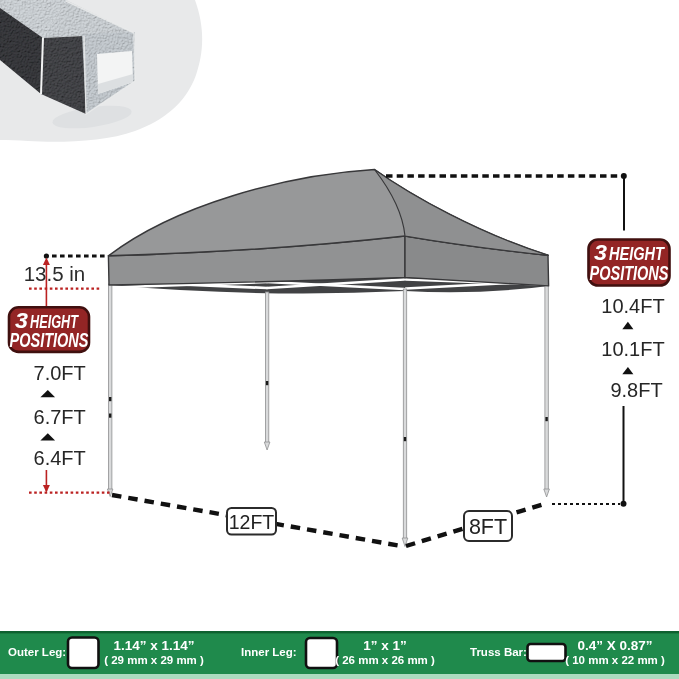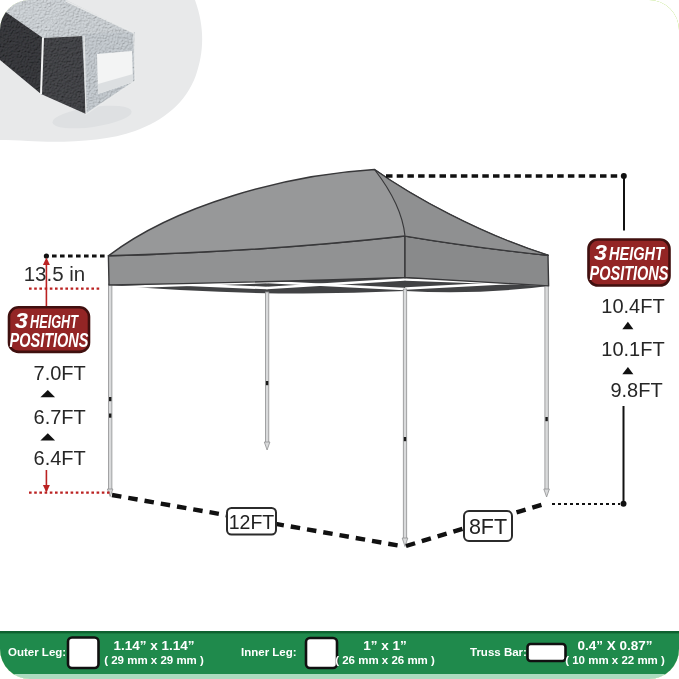--- a/index.html
+++ b/index.html
@@ -1,17 +1,17 @@
 <!DOCTYPE html>
 <html><head>
 <meta charset="utf-8">
 <style>
   html,body{margin:0;padding:0;background:#fff;}
   #page{position:relative;width:679px;height:679px;background:#84cc16;overflow:hidden;
-        font-family:"Liberation Sans", sans-serif;border-radius:30px;}
+        font-family:"Liberation Sans", sans-serif;}
   svg{display:block;}
 </style>
 </head>
 <body>
 <div id="page">
 <svg width="679" height="679" viewBox="0 0 679 679" style="font-family:&quot;Liberation Sans&quot;,sans-serif">
 <defs>
   <filter id="hamLight" x="-20%" y="-20%" width="140%" height="140%">
     <feTurbulence type="fractalNoise" baseFrequency="0.75" numOctaves="2" seed="7" result="n"></feTurbulence>
     <feDiffuseLighting in="n" lighting-color="#ffffff" surfaceScale="1.6" diffuseConstant="1.05" result="l">

